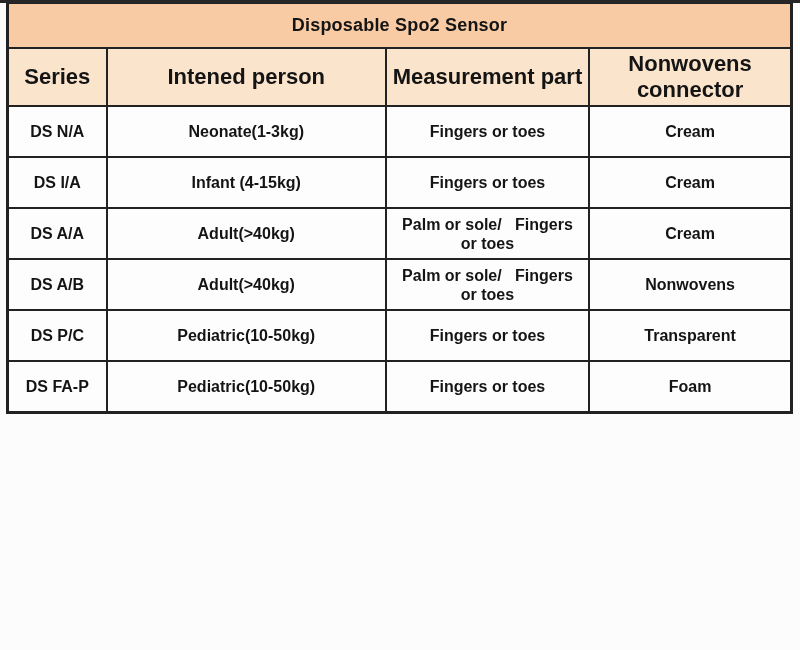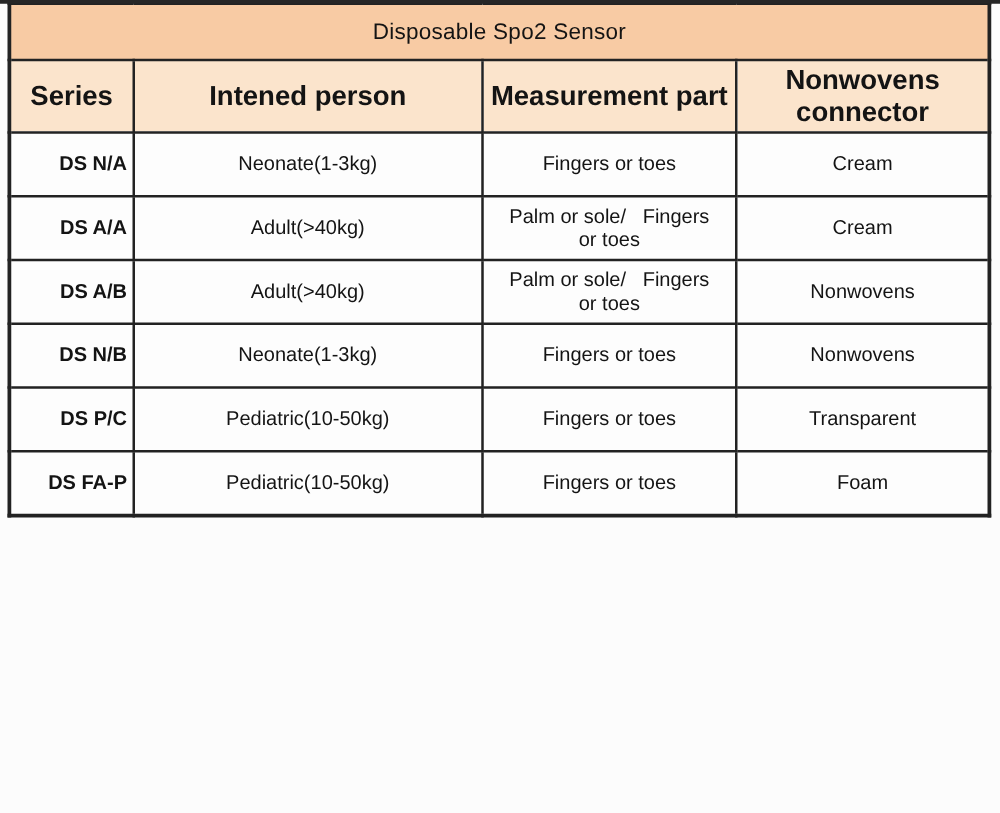--- a/index.html
+++ b/index.html
@@ -29,49 +29,49 @@
     width: 787px;
     margin: 1px 0 0 6px;
     border: 3px solid #222222;
   }
   table.spec-table td {
     border: 2px solid #222222;
     text-align: center;
     vertical-align: middle;
     padding: 2px 4px;
     overflow: hidden;
+    font-weight: bold;
   }
   .col-series    { width: 98px;  }
   .col-person    { width: 276px; }
   .col-part      { width: 201px; }
   .col-connector { width: 200px; }
 
   tr.title-row td {
     background: #f8cba4;
     height: 39px;
-    font-weight: normal;
+    font-weight: bold;
     font-size: 18px;
     letter-spacing: 0.2px;
   }
   tr.header-row td {
     background: #fbe4cc;
     height: 43px;
     font-weight: bold;
     font-size: 22px;
   }
   tr.data-row td {
     background: #fdfdfd;
     height: 45px;
     font-size: 16px;
     line-height: 19px;
     white-space: pre-line;
   }
   tr.data-row td.cell-series {
     font-weight: bold;
-    text-align: right;
   }
 </style>
 </head>
 <body>
 
 <div class="top-line"></div>
 
 <table class="spec-table">
   <colgroup>
     <col class="col-series">
@@ -89,37 +89,37 @@
       <td>Measurement part</td>
       <td>Nonwovens connector</td>
     </tr>
     <tr class="data-row">
       <td class="cell-series">DS N/A</td>
       <td class="cell-person">Neonate(1-3kg)</td>
       <td class="cell-part">Fingers or toes</td>
       <td class="cell-connector">Cream</td>
     </tr>
     <tr class="data-row">
+      <td class="cell-series">DS I/A</td>
+      <td class="cell-person">Infant (4-15kg)</td>
+      <td class="cell-part">Fingers or toes</td>
+      <td class="cell-connector">Cream</td>
+    </tr>
+    <tr class="data-row">
       <td class="cell-series">DS A/A</td>
       <td class="cell-person">Adult(&gt;40kg)</td>
       <td class="cell-part">Palm or sole/&nbsp;&nbsp;&nbsp;Fingers
 or toes</td>
       <td class="cell-connector">Cream</td>
     </tr>
     <tr class="data-row">
       <td class="cell-series">DS A/B</td>
       <td class="cell-person">Adult(&gt;40kg)</td>
       <td class="cell-part">Palm or sole/&nbsp;&nbsp;&nbsp;Fingers
 or toes</td>
-      <td class="cell-connector">Nonwovens</td>
-    </tr>
-    <tr class="data-row">
-      <td class="cell-series">DS N/B</td>
-      <td class="cell-person">Neonate(1-3kg)</td>
-      <td class="cell-part">Fingers or toes</td>
       <td class="cell-connector">Nonwovens</td>
     </tr>
     <tr class="data-row">
       <td class="cell-series">DS P/C</td>
       <td class="cell-person">Pediatric(10-50kg)</td>
       <td class="cell-part">Fingers or toes</td>
       <td class="cell-connector">Transparent</td>
     </tr>
     <tr class="data-row">
       <td class="cell-series">DS FA-P</td>

